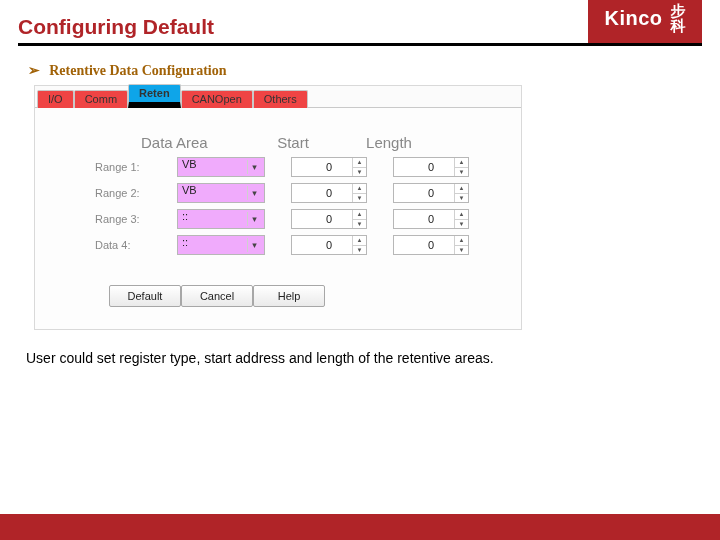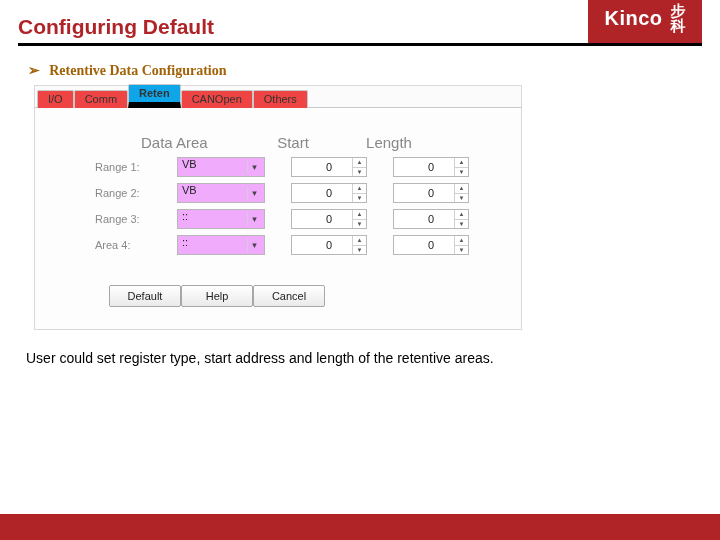--- a/index.html
+++ b/index.html
@@ -136,21 +136,21 @@
       <div class="spinner">
         <span>0</span>
         <div class="spins">
             <div>▲</div>
             <div>▼</div>
           </div>
       </div>
     </div>
 
     <div class="row">
-      <div class="row-label">Area 4:</div>
+      <div class="row-label">Data 4:</div>
       <div class="select-wrap">
         <span>::</span>
         <span class="caret">▾</span>
       </div>
       <div class="spinner">
         <span>0</span>
         <div class="spins">
             <div>▲</div>
             <div>▼</div>
           </div>
@@ -159,22 +159,22 @@
         <span>0</span>
         <div class="spins">
             <div>▲</div>
             <div>▼</div>
           </div>
       </div>
     </div>
 
     <div class="btnrow">
       <div class="btn">Default</div>
+      <div class="btn">Cancel</div>
       <div class="btn">Help</div>
-      <div class="btn">Cancel</div>
     </div>
   </div>
 </div>
 
 <div class="body-text">
   <p>User could set register type, start address and length of the retentive areas.</p>
 </div>
 
 <div class="footer-bar"></div>
 

